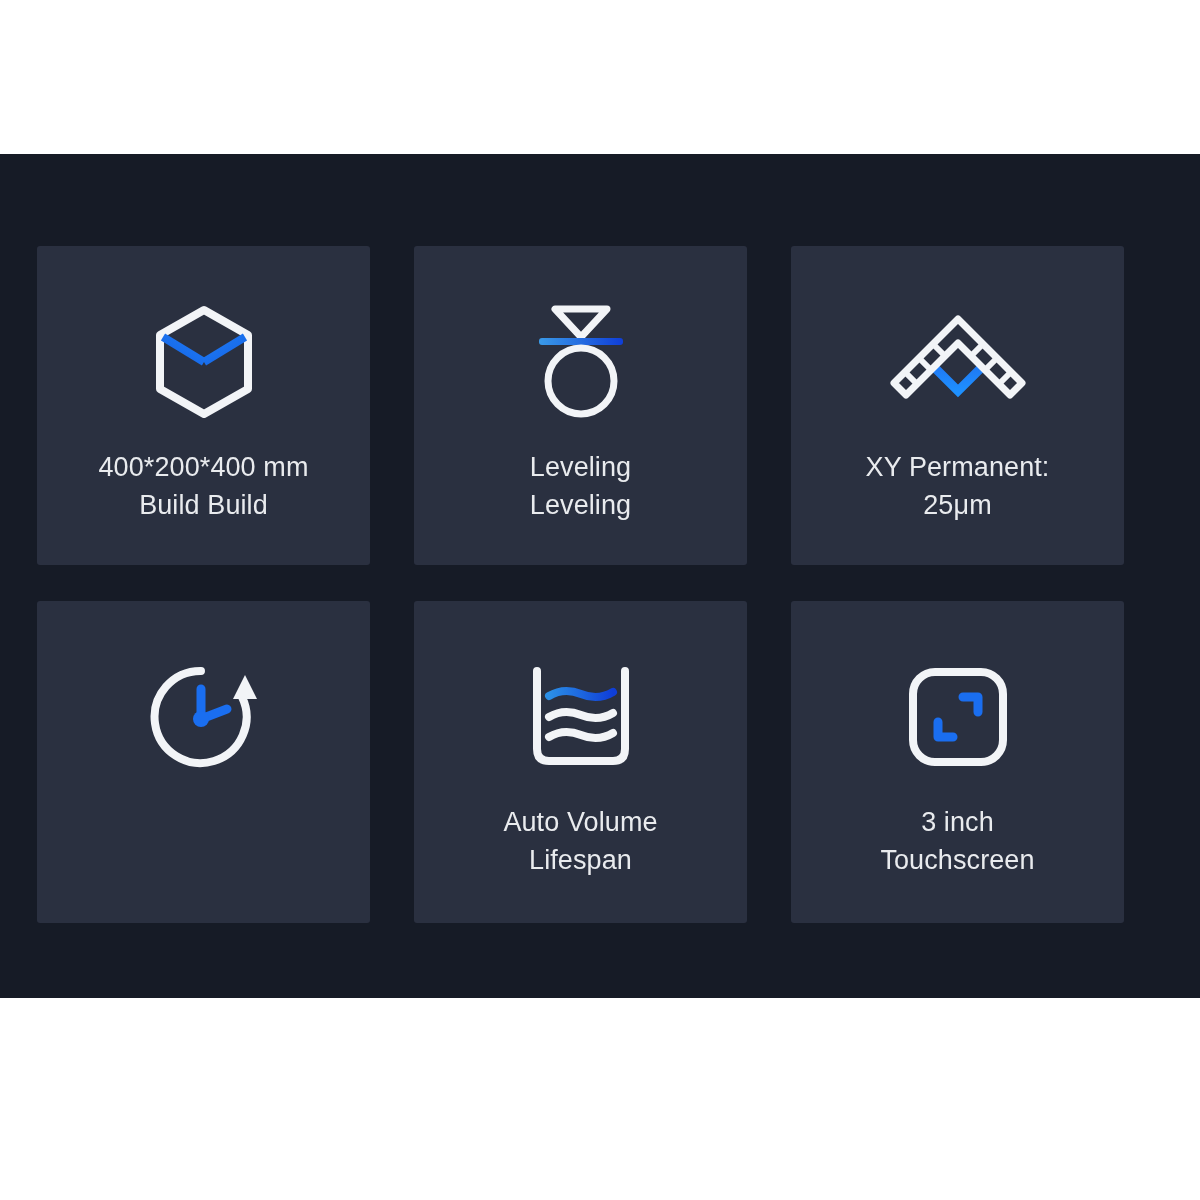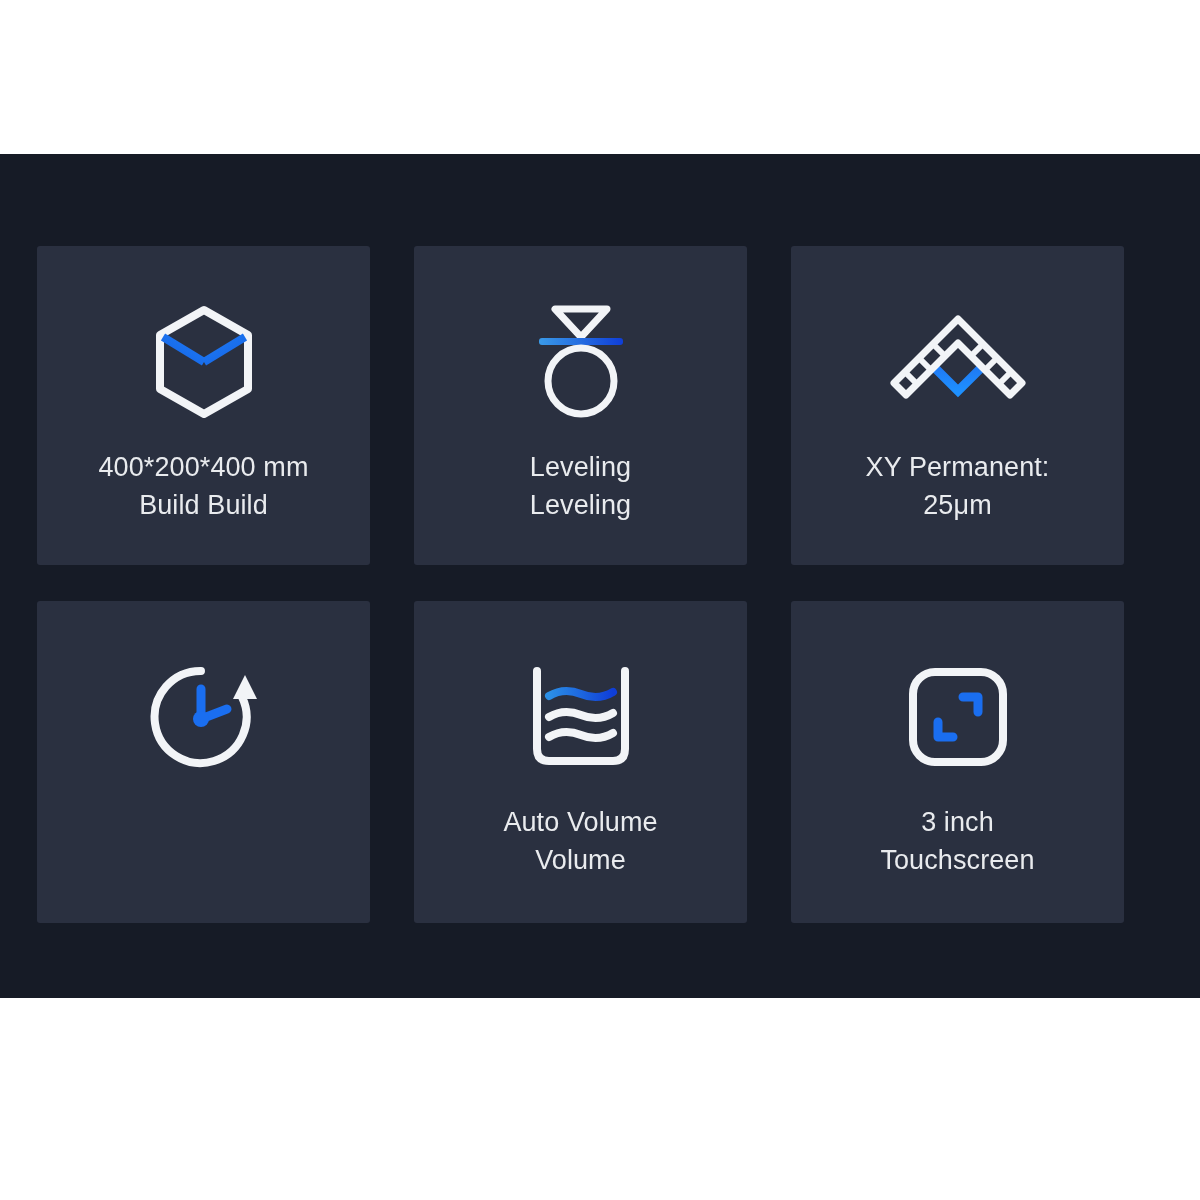--- a/index.html
+++ b/index.html
@@ -197,21 +197,21 @@
               </linearGradient>
             </defs>
 
             <path d="M14 6 L14 84 Q14 96 26 96 L90 96 Q102 96 102 84 L102 6" stroke="#f2f4f7" stroke-width="8" fill="none" stroke-linecap="round" stroke-linejoin="round"></path>
 
             <path d="M26 31 Q41 22 58 29 Q75 36 90 27" stroke="url(#gradWave)" stroke-width="8" fill="none" stroke-linecap="round"></path>
             <path d="M26 52 Q41 43 58 50 Q75 57 90 48" stroke="#f2f4f7" stroke-width="8" fill="none" stroke-linecap="round"></path>
             <path d="M26 72 Q41 63 58 70 Q75 77 90 68" stroke="#f2f4f7" stroke-width="8" fill="none" stroke-linecap="round"></path>
           </svg>
         </div>
-        <div class="label"><span>Auto Volume</span><br><span>Volume</span></div>
+        <div class="label"><span>Auto Volume</span><br><span>Lifespan</span></div>
       </div>
 
       <div class="card">
         <div class="icon-wrap">
           <svg width="100" height="100" viewBox="0 0 100 100" fill="none">
 
             <rect x="5" y="5" width="90" height="90" rx="22" stroke="#f2f4f7" stroke-width="8" fill="none"></rect>
 
             <path d="M55 30 L70 30 L70 45" stroke="#1a6ef0" stroke-width="9" fill="none" stroke-linecap="round" stroke-linejoin="round"></path>
 

